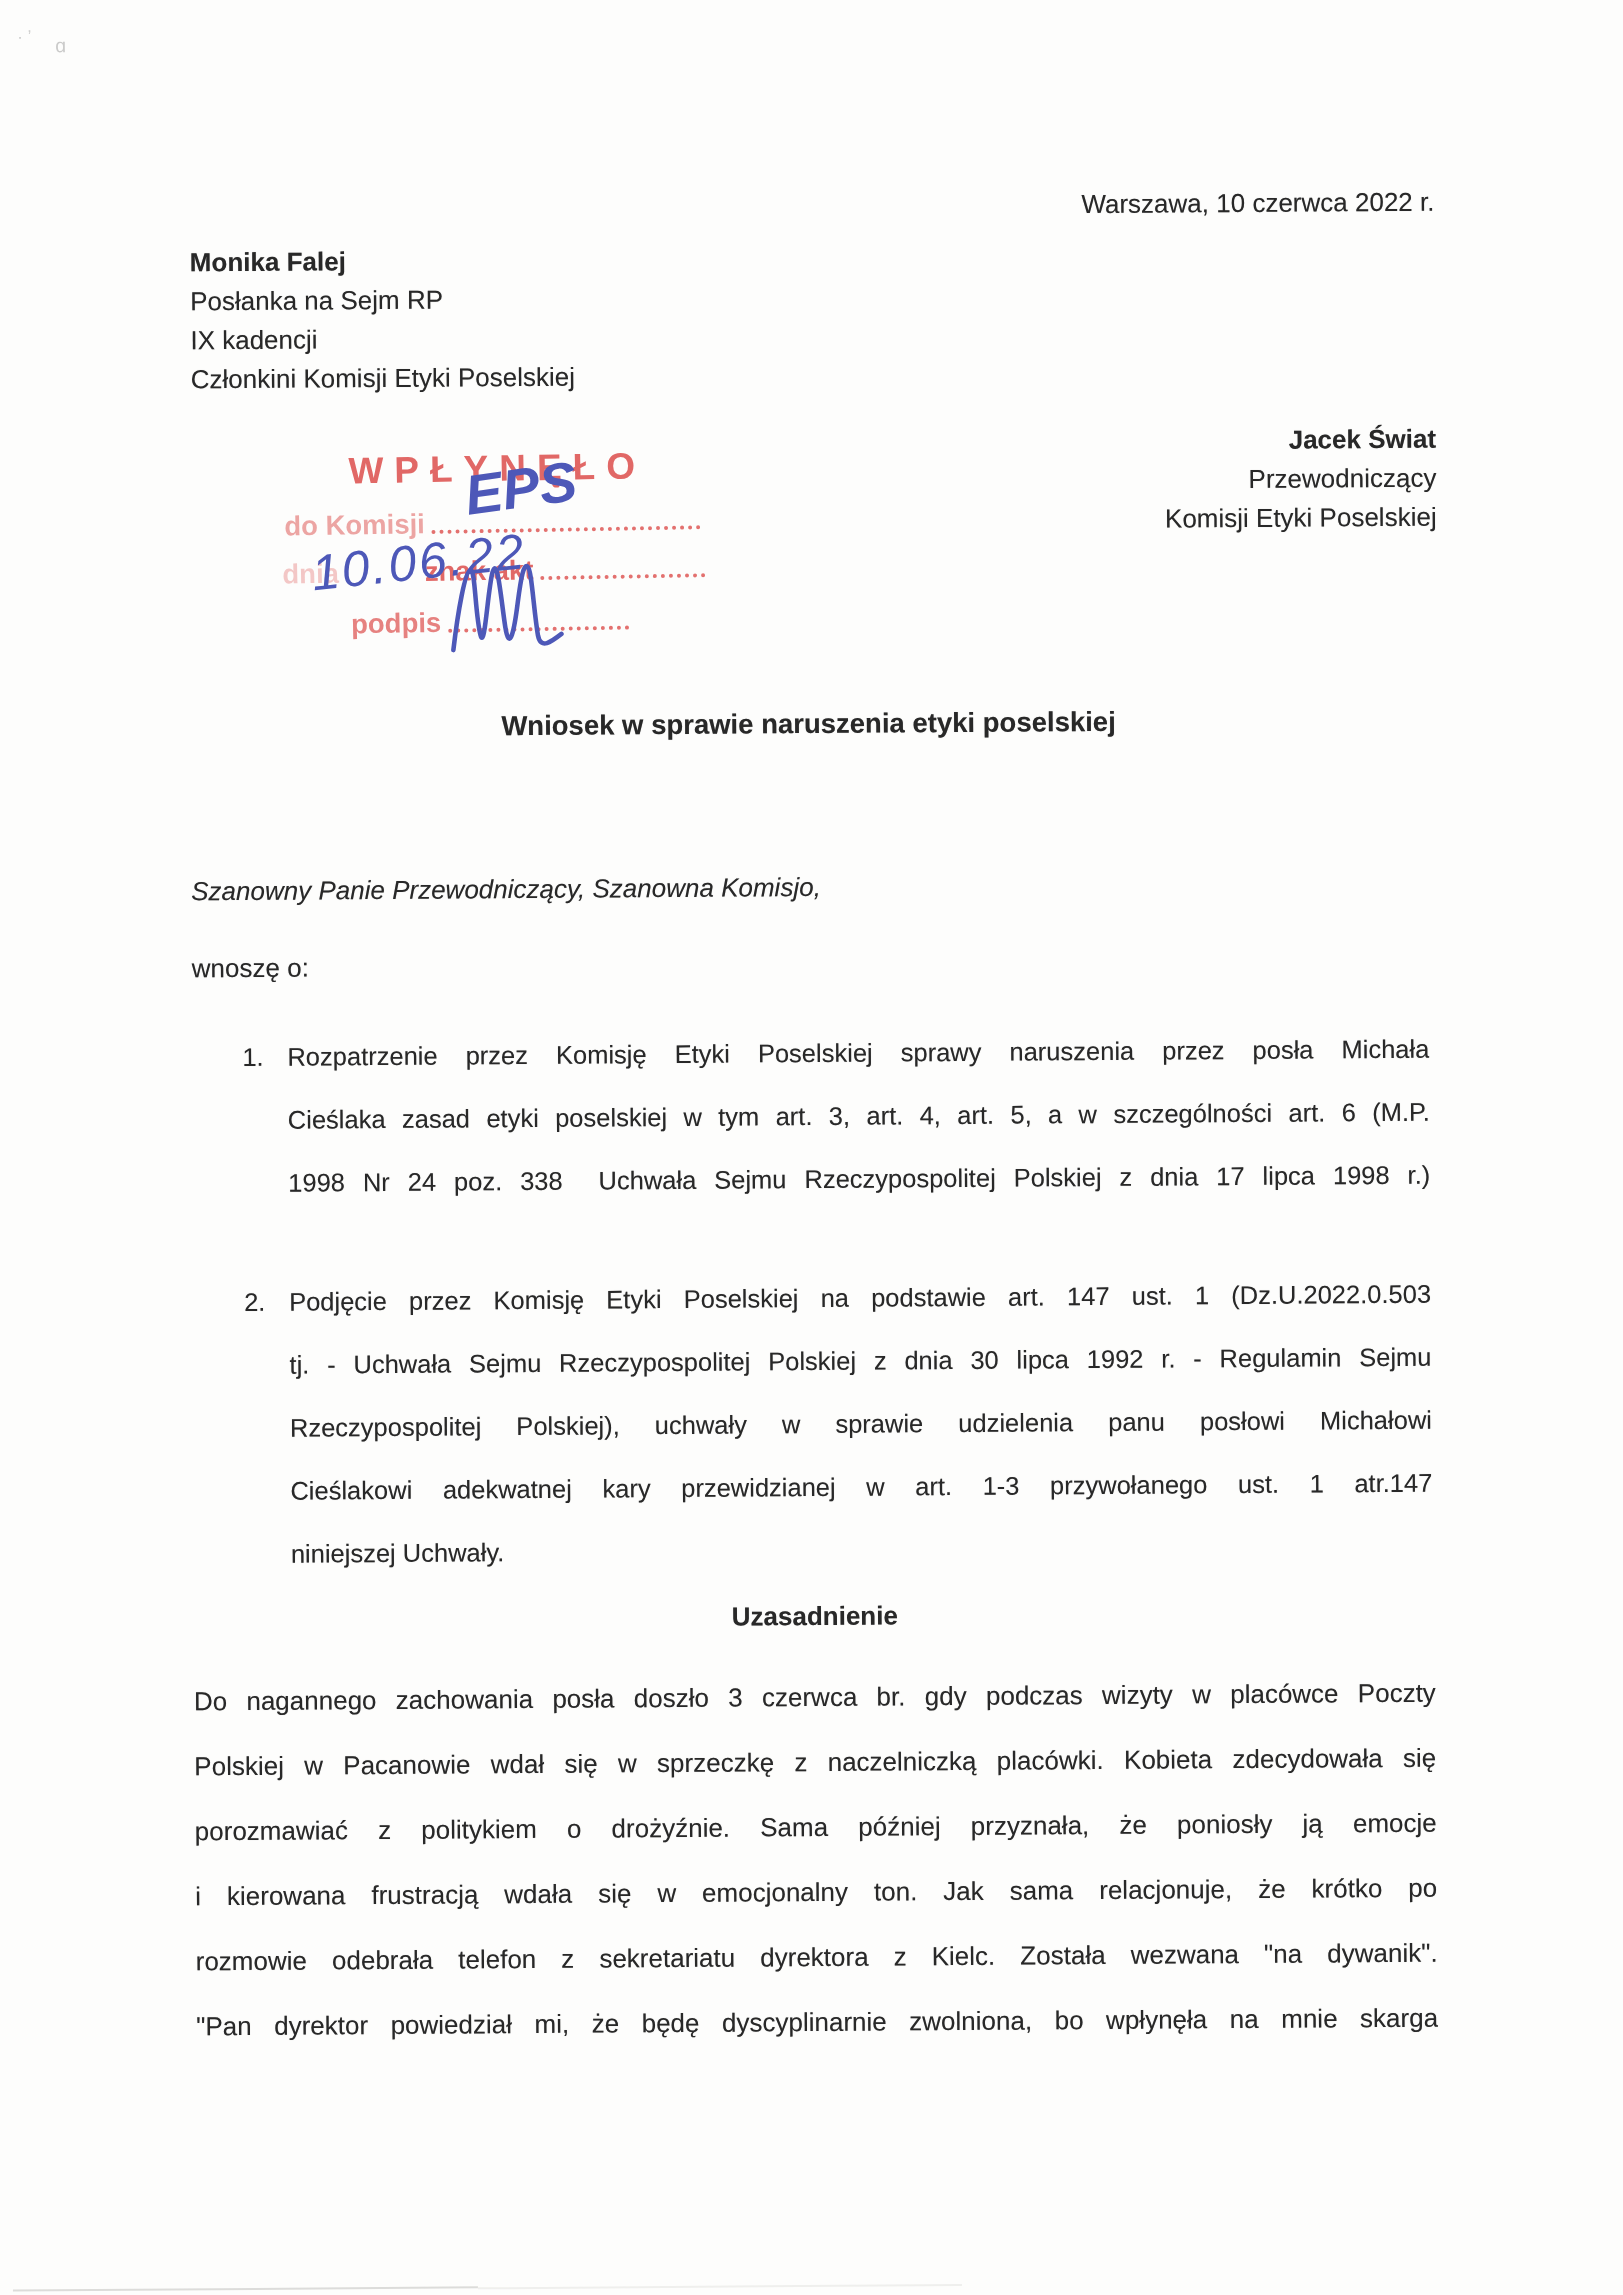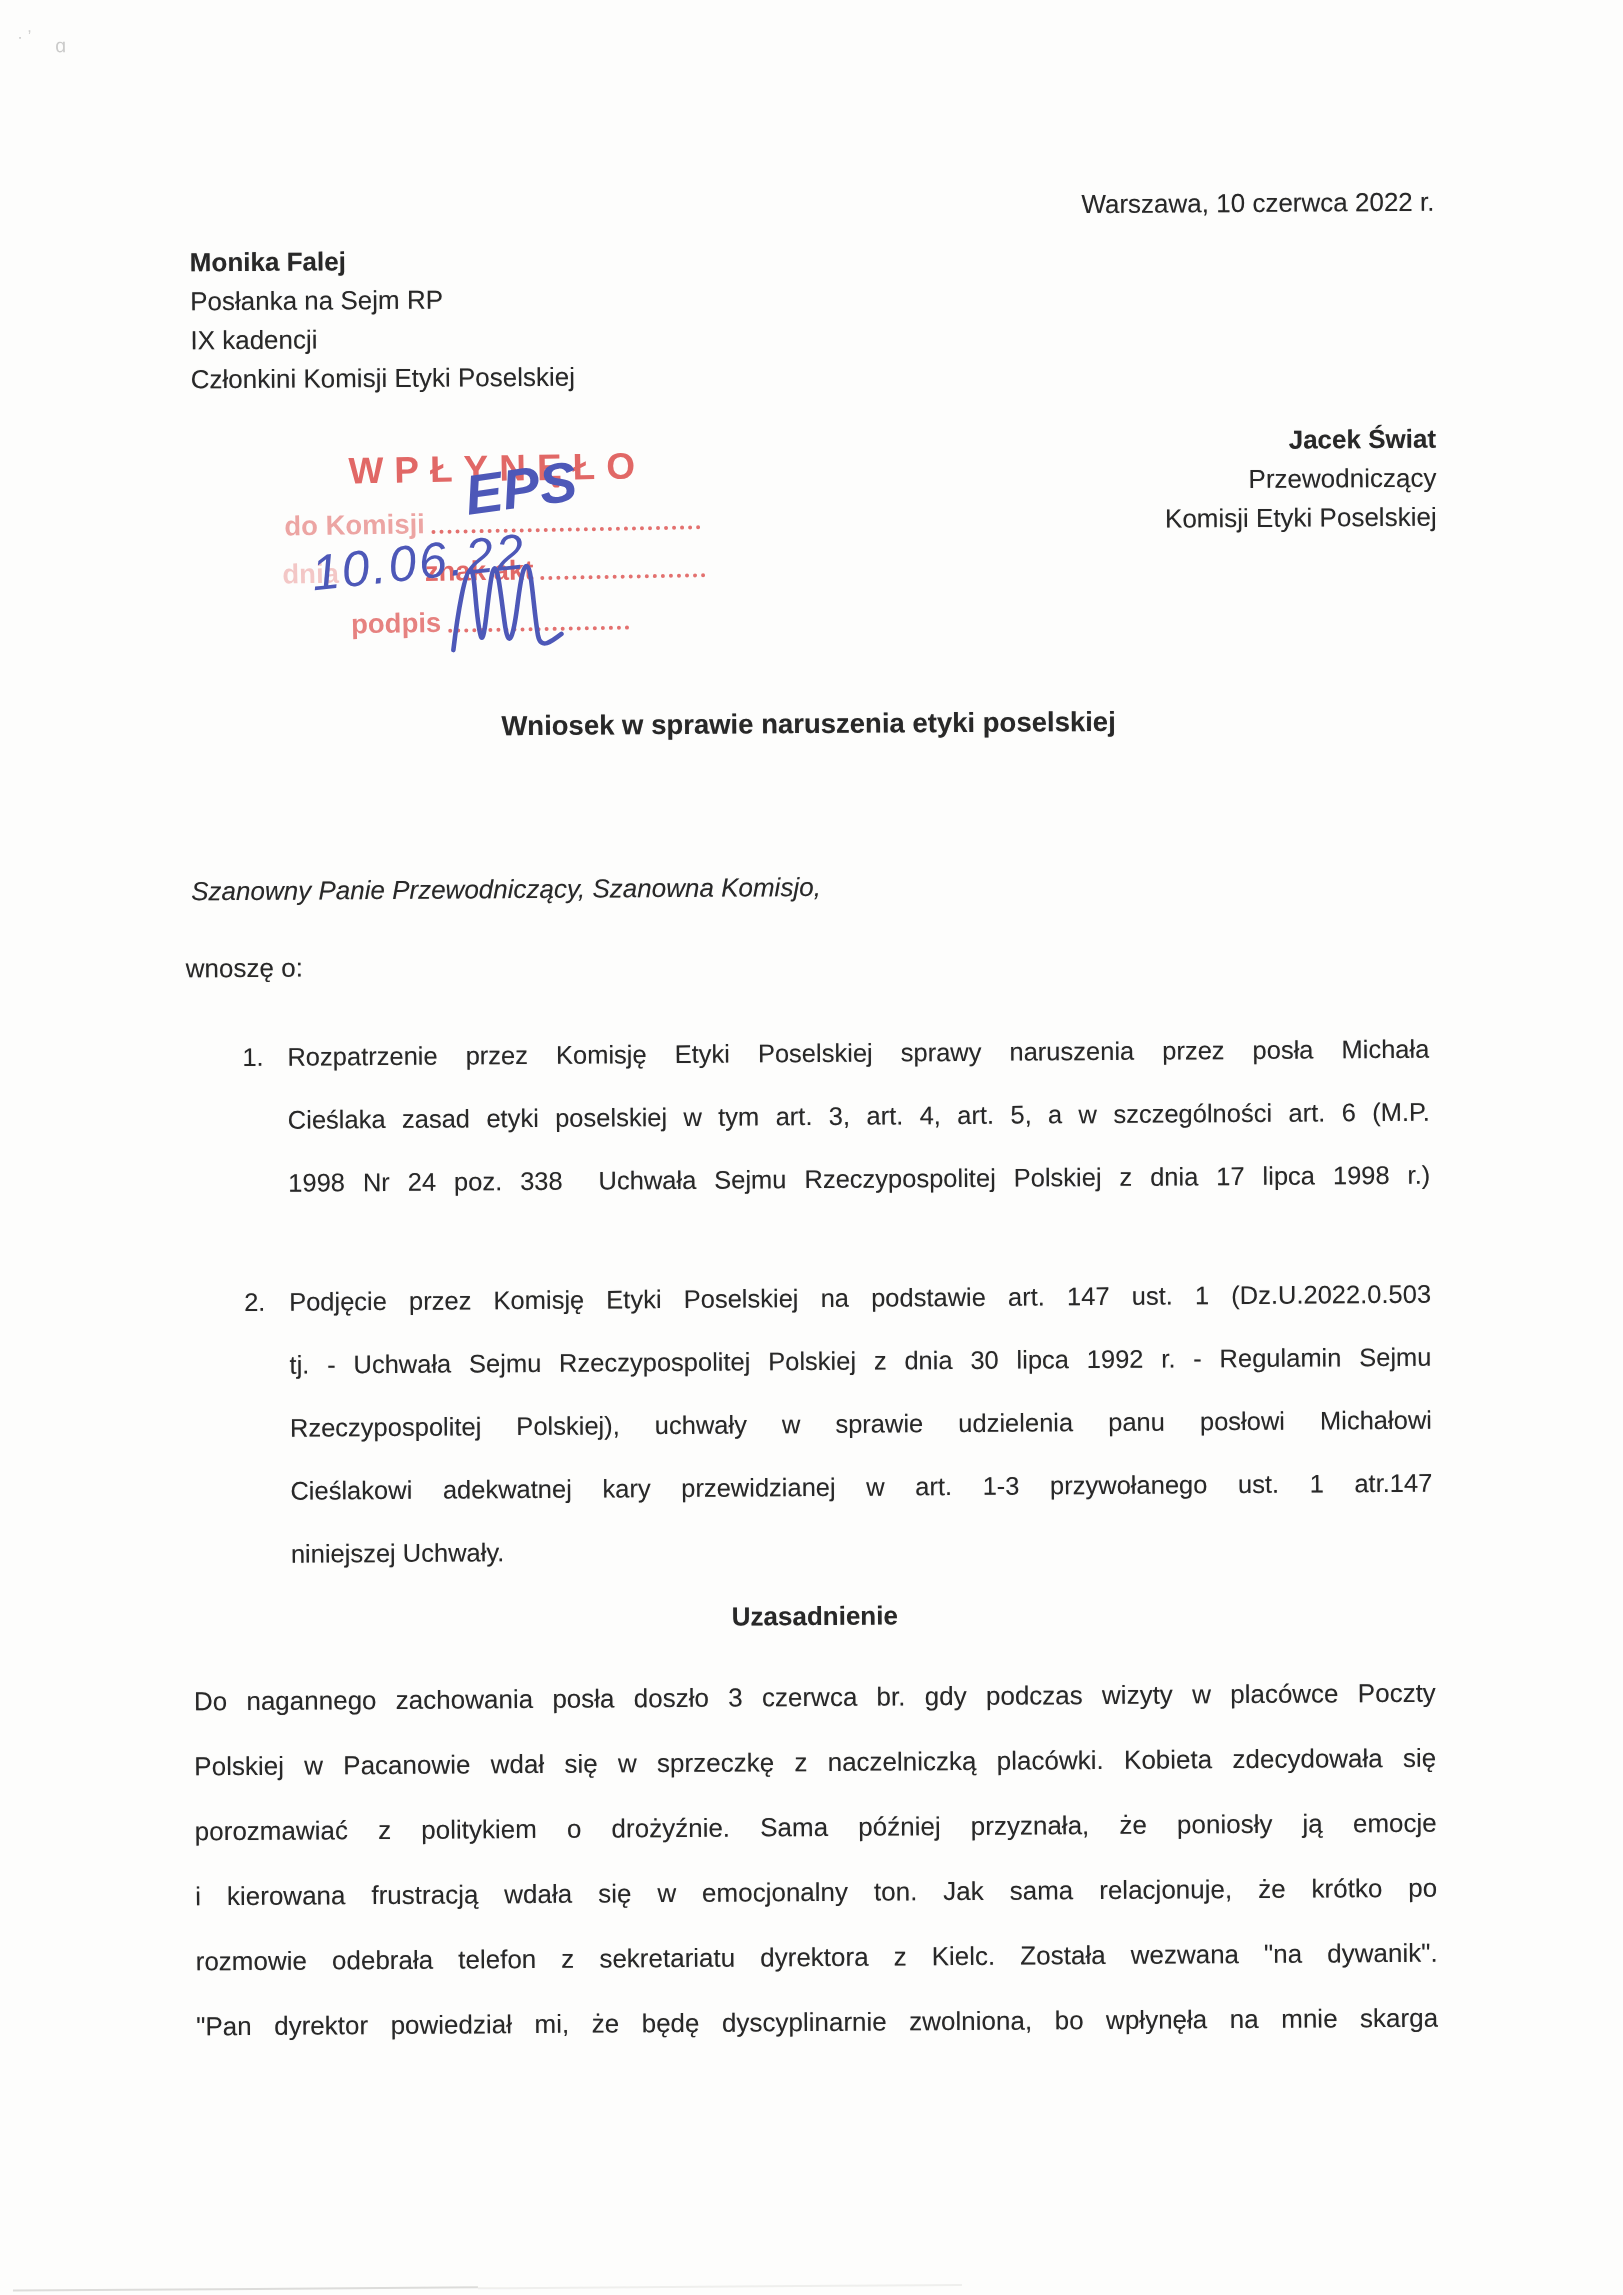--- a/index.html
+++ b/index.html
@@ -35,21 +35,21 @@
   .lbl-dnia{opacity:.3;margin-right:86px;}
   .lbl-znak{opacity:.85;}
   .lbl-podpis{opacity:.7;}
   .ink{color:var(--ink-blue);font-style:italic;position:absolute;}
   .ink-eps{left:189px;top:11.8px;font-size:56px;transform:rotate(-7deg);font-weight:bold;}
   .ink-date{left:34px;top:88px;font-size:50px;transform:rotate(-5deg);letter-spacing:2.6px;}
   .ink-sign{left:167px;top:106px;}
   
   .doc-title{left:0;right:0;top:708px;text-align:center;font-size:27.5px;font-weight:bold;}
   .salutation{left:193px;top:872px;font-size:26px;font-style:italic;}
-  .intro{left:187px;top:949px;font-size:26px;}
+  .intro{left:193px;top:949px;font-size:26px;}
   .requests{left:243px;right:193px;top:1022px;font-size:25.5px;}
   .request{display:flex;}
   .request + .request{margin-top:56px;}
   .req-num{width:45px;flex:0 0 45px;line-height:63px;}
   .req-lines{flex:1;}
   .req-lines .line{height:63px;line-height:63px;}
   .just-head{left:0;right:0;top:1601px;text-align:center;font-size:26px;font-weight:bold;}
   .para{left:190px;right:191px;top:1665px;font-size:26px;}
   .para .line{height:65px;line-height:65px;}
   .line{text-align:justify;text-align-last:justify;overflow:hidden;}

